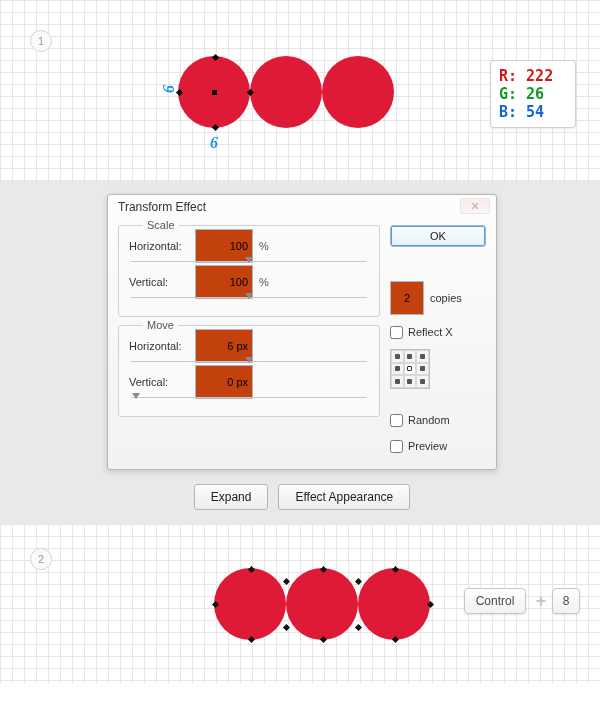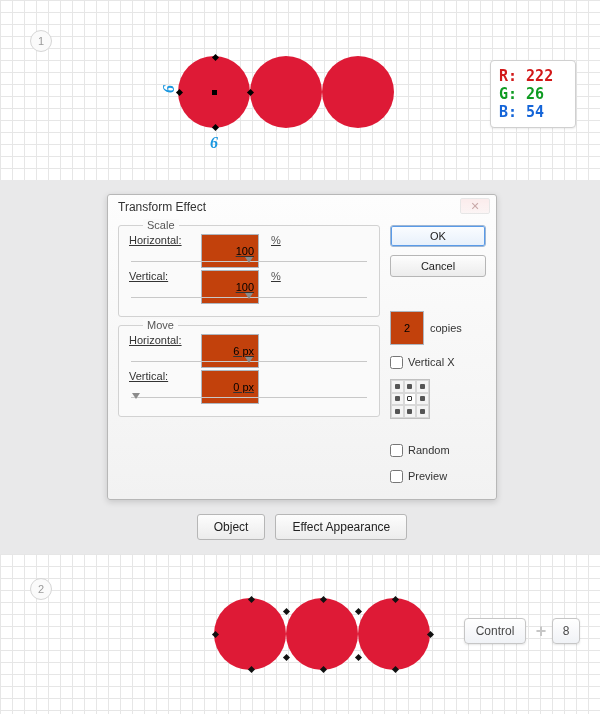--- a/index.html
+++ b/index.html
@@ -153,23 +153,23 @@
   .group-legend {
     position: absolute;
     top: -7px; left: 24px;
     background: #fafafa;
     padding: 0 4px;
     font-size: 11px;
     color: #555;
   }
   .row {
     display: flex;
-    gap: 12px;
+    align-items: center;
+    gap: 6px;
     height: 24px;
-    text-decoration: underline;
   }
   .row label { width: 60px; color:#333; }
   .numbox {
     width: 58px; height: 34px;
     border: 1px solid #aeb6bf;
     background: #c2410c;
     text-align: right;
     padding: 1px 4px;
     font-size: 11px;
     font-family: inherit;
@@ -351,32 +351,31 @@
           <div class="slider left">
               <div class="thumb"></div>
             </div>
         </div>
 
 
       </div>
 
       <div class="rightcol">
         <div class="btn default">OK</div>
-        <div class="btn plain">Cancel</div>
 
         <div style="height:18px"></div>
 
         <div class="copiesrow">
           <input class="numbox" value="2" style="">
           <span>copies</span>
         </div>
 
         <div class="chk">
             <input type="checkbox" style="">
-            <span>Vertical X</span>
+            <span>Reflect X</span>
           </div>
 
         <div class="nineorigin">
           <div>
               <span class="dot"></span>
             </div>
             <div>
               <span class="dot"></span>
             </div>
             <div>
@@ -409,21 +408,21 @@
           </div>
         <div class="chk">
             <input type="checkbox" style="">
             <span>Preview</span>
           </div>
       </div>
     </div>
   </div>
 
   <div class="btnrow">
-    <div class="btn plain">Object</div>
+    <div class="btn plain">Expand</div>
     <div class="btn plain">Effect Appearance</div>
   </div>
 
 </div>
 
 <div class="gridpanel panel2">
   <div class="stepbadge" style="top:24px">2</div>
 
   <div class="circle p2c1"></div>
   <div class="circle p2c2"></div>

